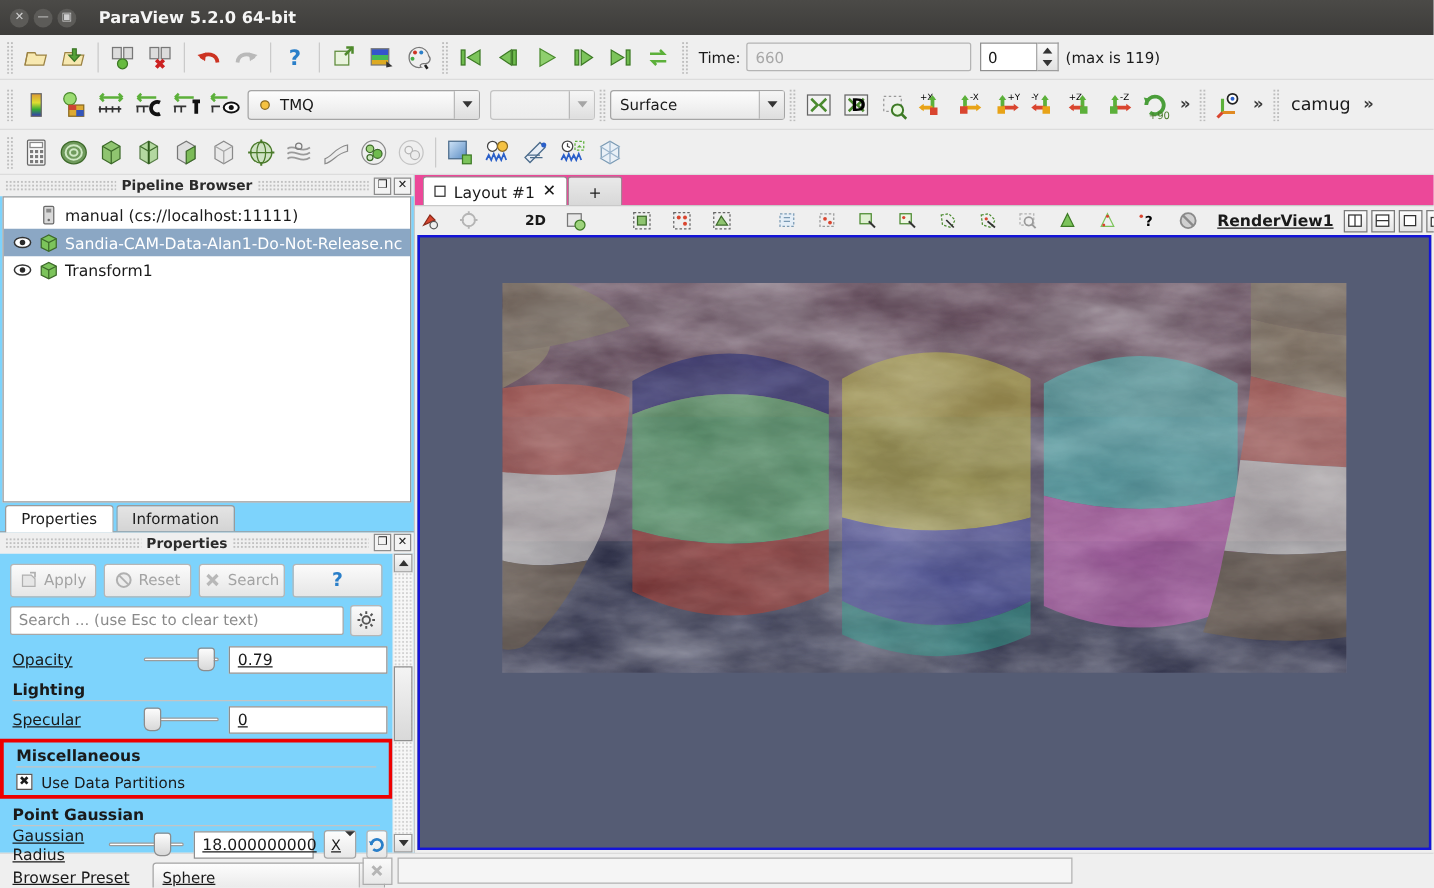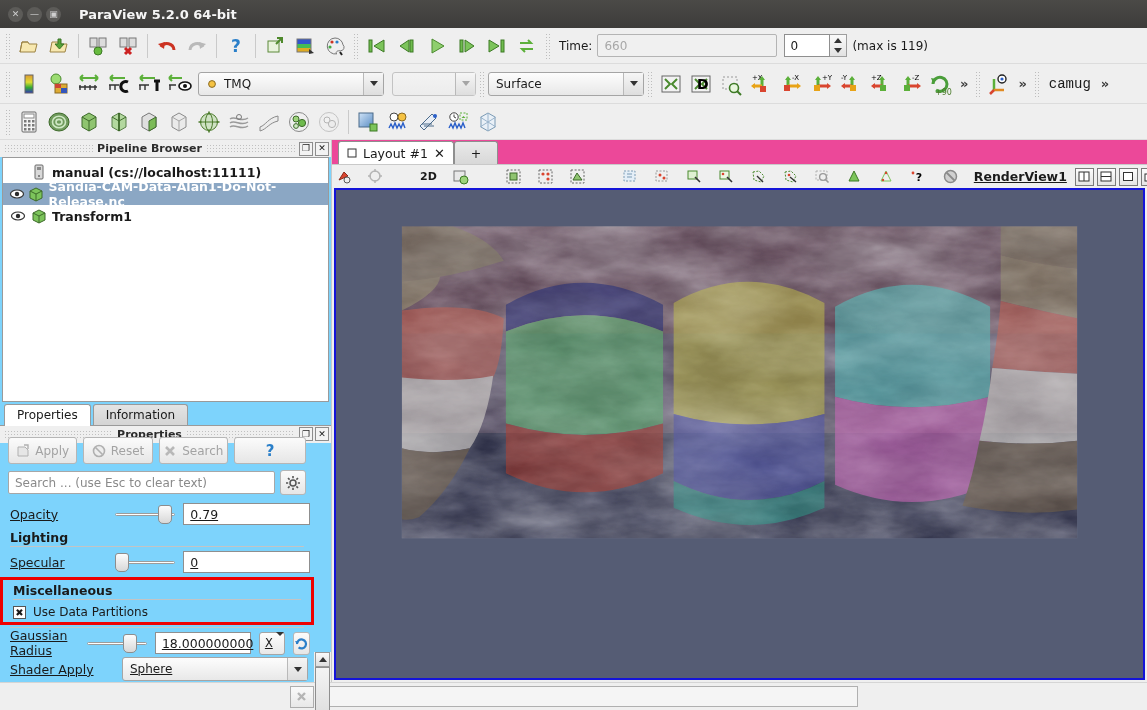--- a/index.html
+++ b/index.html
@@ -50,21 +50,21 @@
            border-right:1px solid #c8c8c8;}
   
   .docktitle{height:17px;display:flex;align-items:center;background:#efefef;font-size:11px;}
   .dots{flex:1;height:9px;background-image:radial-gradient(#c0c0c0 36%,transparent 38%);
         background-size:3px 3px;margin:0 4px;}
   .docktitle span.t{font-weight:bold;font-size:11px;color:#2b2b2b;}
   .dbtn{width:14px;height:14px;border:1px solid #8d8d8d;background:#f3f3f3;margin-right:2px;
         display:flex;align-items:center;justify-content:center;font-size:9px;line-height:1;}
   
   .pipeline{flex:1;margin:0 2px 2px 2px;border:1px solid #9a9a9a;background:#fff;
-            overflow:hidden;padding-top:3px;font-weight:bold;}
+            overflow:hidden;padding-top:3px;}
   .prow{height:22px;display:flex;align-items:center;padding-left:4px;font-size:12.5px;}
   .prow.sel{background:#8ba7c4;}
   .prow.sel span.nm{color:#fff;}
   .eye{width:22px;display:flex;justify-content:center;align-items:center;}
   .picon{width:20px;display:flex;justify-content:center;align-items:center;margin-right:3px;}
   
   .tabbar{display:flex;height:22px;align-items:flex-end;padding-left:4px;border-bottom:1px solid #9a9a9a;}
   .tab{height:21px;padding:0 12px;border:1px solid #9a9a9a;border-bottom:none;
        background:linear-gradient(#e4e4e4,#d4d4d4);display:flex;align-items:center;
        font-size:12px;border-radius:3px 3px 0 0;margin-right:2px;}
@@ -333,21 +333,21 @@
       </span>
   </div>
   <div class="combo dis" style="width:84px;margin-left:8px;">
     <span></span>
     <span class="arrowbox">
         <i class="caret" style="border-top-color:#a5a5a5"></i>
       </span>
   </div>
 
   <div class="grip"></div>
-  <div class="combo" style="width:156px;">
+  <div class="combo" style="width:140px;">
     <span>Surface</span>
     <span class="arrowbox">
         <i class="caret"></i>
       </span>
   </div>
 
   <div class="grip"></div>
   <div class="tbtn">
       <svg width="24" height="24" viewBox="0 0 24 24">
         <rect x="3" y="4" width="18" height="16" fill="#f2f2f2" stroke="#666"></rect>
@@ -444,21 +444,21 @@
         <path d="M7 18 V7" stroke="#5cb03a" stroke-width="2.5"></path>
         <path d="M7 18 H17" stroke="#e08a22" stroke-width="2.5"></path>
         <path d="M7 18 l-4 4" stroke="#d9452f" stroke-width="2.5"></path>
         <circle cx="15" cy="7" r="4" fill="#fff" stroke="#222" stroke-width="1.4"></circle>
         <circle cx="15" cy="7" r="1.6" fill="#2a5fc9"></circle>
       </svg>
     </div>
   <div class="chev">»</div>
 
   <div class="grip"></div>
-  <span style="font-size:14px;margin:0 6px;font-family:Liberation Mono, monospace;">camug</span>
+  <span style="font-size:14px;margin:0 6px;">camug</span>
   <div class="chev">»</div>
 </div>
 
 <div class="tbrow" style="height:36px;">
   <div class="grip"></div>
   <div class="tbtn">
       <svg width="24" height="24" viewBox="0 0 24 24">
         <rect x="5" y="2" width="14" height="20" rx="1" fill="#f4f4f4" stroke="#666"></rect>
         <rect x="7" y="4" width="10" height="4" fill="#fff" stroke="#888"></rect>
         <g fill="#7a7a7a">
@@ -646,21 +646,21 @@
     </div>
 
     <div class="docktitle">
       <div class="dots"></div>
       <span class="t">Properties</span>
       <div class="dots"></div>
       <div class="dbtn">❐</div>
       <div class="dbtn">✕</div>
     </div>
 
-    <div class="propbody" style="flex:1;min-height:0;align-items:flex-end;">
+    <div class="propbody" style="flex:1;min-height:0;">
       <div class="propinner">
 
         <div class="btnrow">
           <div class="pbtn">
             <svg width="14" height="14" viewBox="0 0 14 14">
                 <path d="M2 3 h7 l3 3 v6 H2 Z" fill="#e6e6e6" stroke="#b0b0b0"></path>
                 <path d="M8 1 h4 v4" fill="none" stroke="#b0b0b0" stroke-width="1.4"></path>
               </svg>
             <span>Apply</span>
           </div>
@@ -717,20 +717,21 @@
 
         <div class="redbox">
           <div class="sechead">Miscellaneous</div>
           <div class="secline"></div>
           <div class="chkrow">
             <span class="chk">✖</span>
             <span>Use Data Partitions</span>
           </div>
         </div>
 
+        <div class="sechead">Point Gaussian</div>
         <div class="secline"></div>
 
         <div class="proprow">
           <span class="name">Gaussian Radius</span>
           <div class="sliderwrap" style="max-width:68px;">
             <div class="strack"></div>
               <div class="sthumb" style="left:60%"></div>
           </div>
           <div class="valbox" style="width:96px;">18.000000000</div>
           <div class="combo" style="width:32px;padding-left:5px;height:23px;">
@@ -739,21 +740,21 @@
           </div>
           <div class="gearbtn" style="width:25px;height:23px;">
             <svg width="15" height="15" viewBox="0 0 15 15">
                 <path d="M3 8 a4.5 4.5 0 1 1 1.6 3.4" fill="none" stroke="#2a7fc9" stroke-width="2.2"></path>
                 <path d="M1 5 l4 0.6 -2 3 Z" fill="#2a7fc9"></path>
               </svg>
           </div>
         </div>
 
         <div class="proprow">
-          <span class="name">Shader Apply</span>
+          <span class="name">Browser Preset</span>
           <div class="combo" style="flex:1;margin-right:2px;">
             <span>Sphere</span>
             <span class="arrowbox">
                 <i class="caret"></i>
               </span>
           </div>
         </div>
 
       </div>
 

